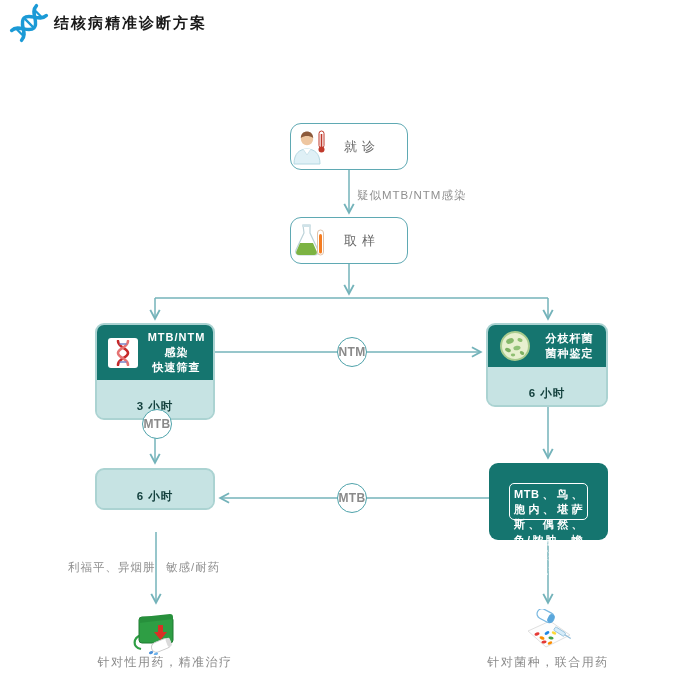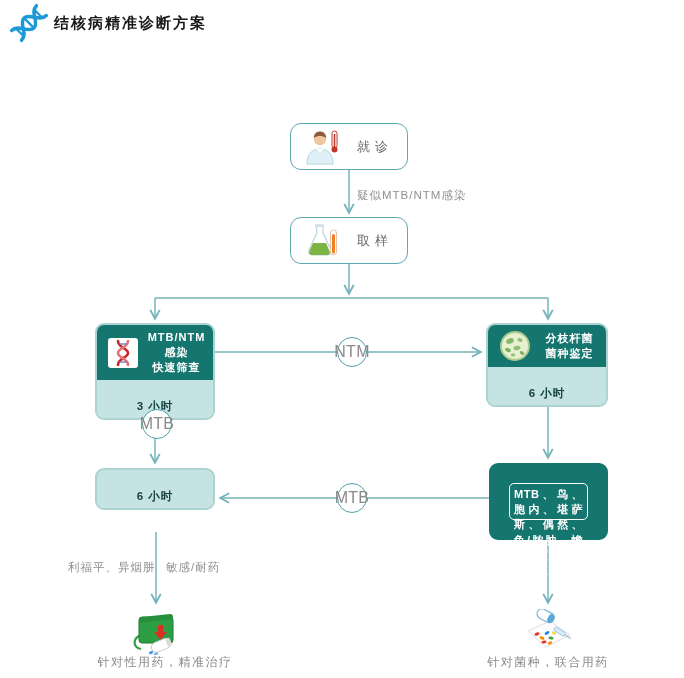--- a/index.html
+++ b/index.html
@@ -14,21 +14,21 @@
   
   .intro{position:absolute;left:2px;top:56px;width:682px;font-size:15px;line-height:33px;
          letter-spacing:2.5px;color:#222;}
 
   
   .connectors{position:absolute;left:0;top:0;width:684px;height:678px;pointer-events:none;}
 
   
   .node-white{position:absolute;width:118px;height:47px;background:#fff;
               border:1.5px solid #5fa9b3;border-radius:11px;display:flex;align-items:center;
-              padding-left:13px;box-sizing:border-box;gap:15px;}
+              box-sizing:border-box;gap:15px;}
   .node-white .lbl{font-size:13px;color:#666;letter-spacing:5px;}
 
   
   .node-dark{position:absolute;width:120px;border:2px solid #abd3d2;border-radius:9px;
              overflow:hidden;box-sizing:border-box;background:#c6e3e3;}
   .node-dark .hd{background:#15756f;display:flex;align-items:center;gap:6px;
                  padding:5px 4px 5px 11px;min-height:32px;}
   .node-dark .icobox{width:30px;height:30px;background:#fff;border-radius:3px;flex-shrink:0;
                      display:flex;align-items:center;justify-content:center;}
   .node-dark .ttl{flex:1;color:#fff;font-weight:bold;font-size:11px;line-height:15px;
@@ -39,21 +39,21 @@
   
   .node-species{position:absolute;left:489px;top:463px;width:119px;height:77px;
                 background:#15756f;border-radius:9px;box-sizing:border-box;padding:20px;}
   .node-species .inner{border:1.5px solid #fff;border-radius:5px;height:100%;
                 box-sizing:border-box;padding:3px 4px;color:#fff;font-weight:bold;
                 font-size:11px;line-height:15.2px;letter-spacing:0.5px;text-align:justify;}
 
   
   .cond{position:absolute;width:30px;height:30px;border-radius:50%;background:#fff;
         border:1.8px solid #4fa3ab;box-sizing:border-box;display:flex;align-items:center;
-        justify-content:center;font-size:16px;color:#8a8a8a;letter-spacing:0.3px;}
+        justify-content:center;font-size:12px;color:#8a8a8a;letter-spacing:0.3px;font-weight:bold;}
 
   
   .edge-lbl{position:absolute;font-size:11.5px;color:#8f8f8f;letter-spacing:1px;white-space:nowrap;}
 
   
   .outcome-icon{position:absolute;}
   .outcome-lbl{position:absolute;font-size:12px;color:#8a8a8a;letter-spacing:1.5px;
                text-align:center;white-space:nowrap;}
 </style>
 </head>

